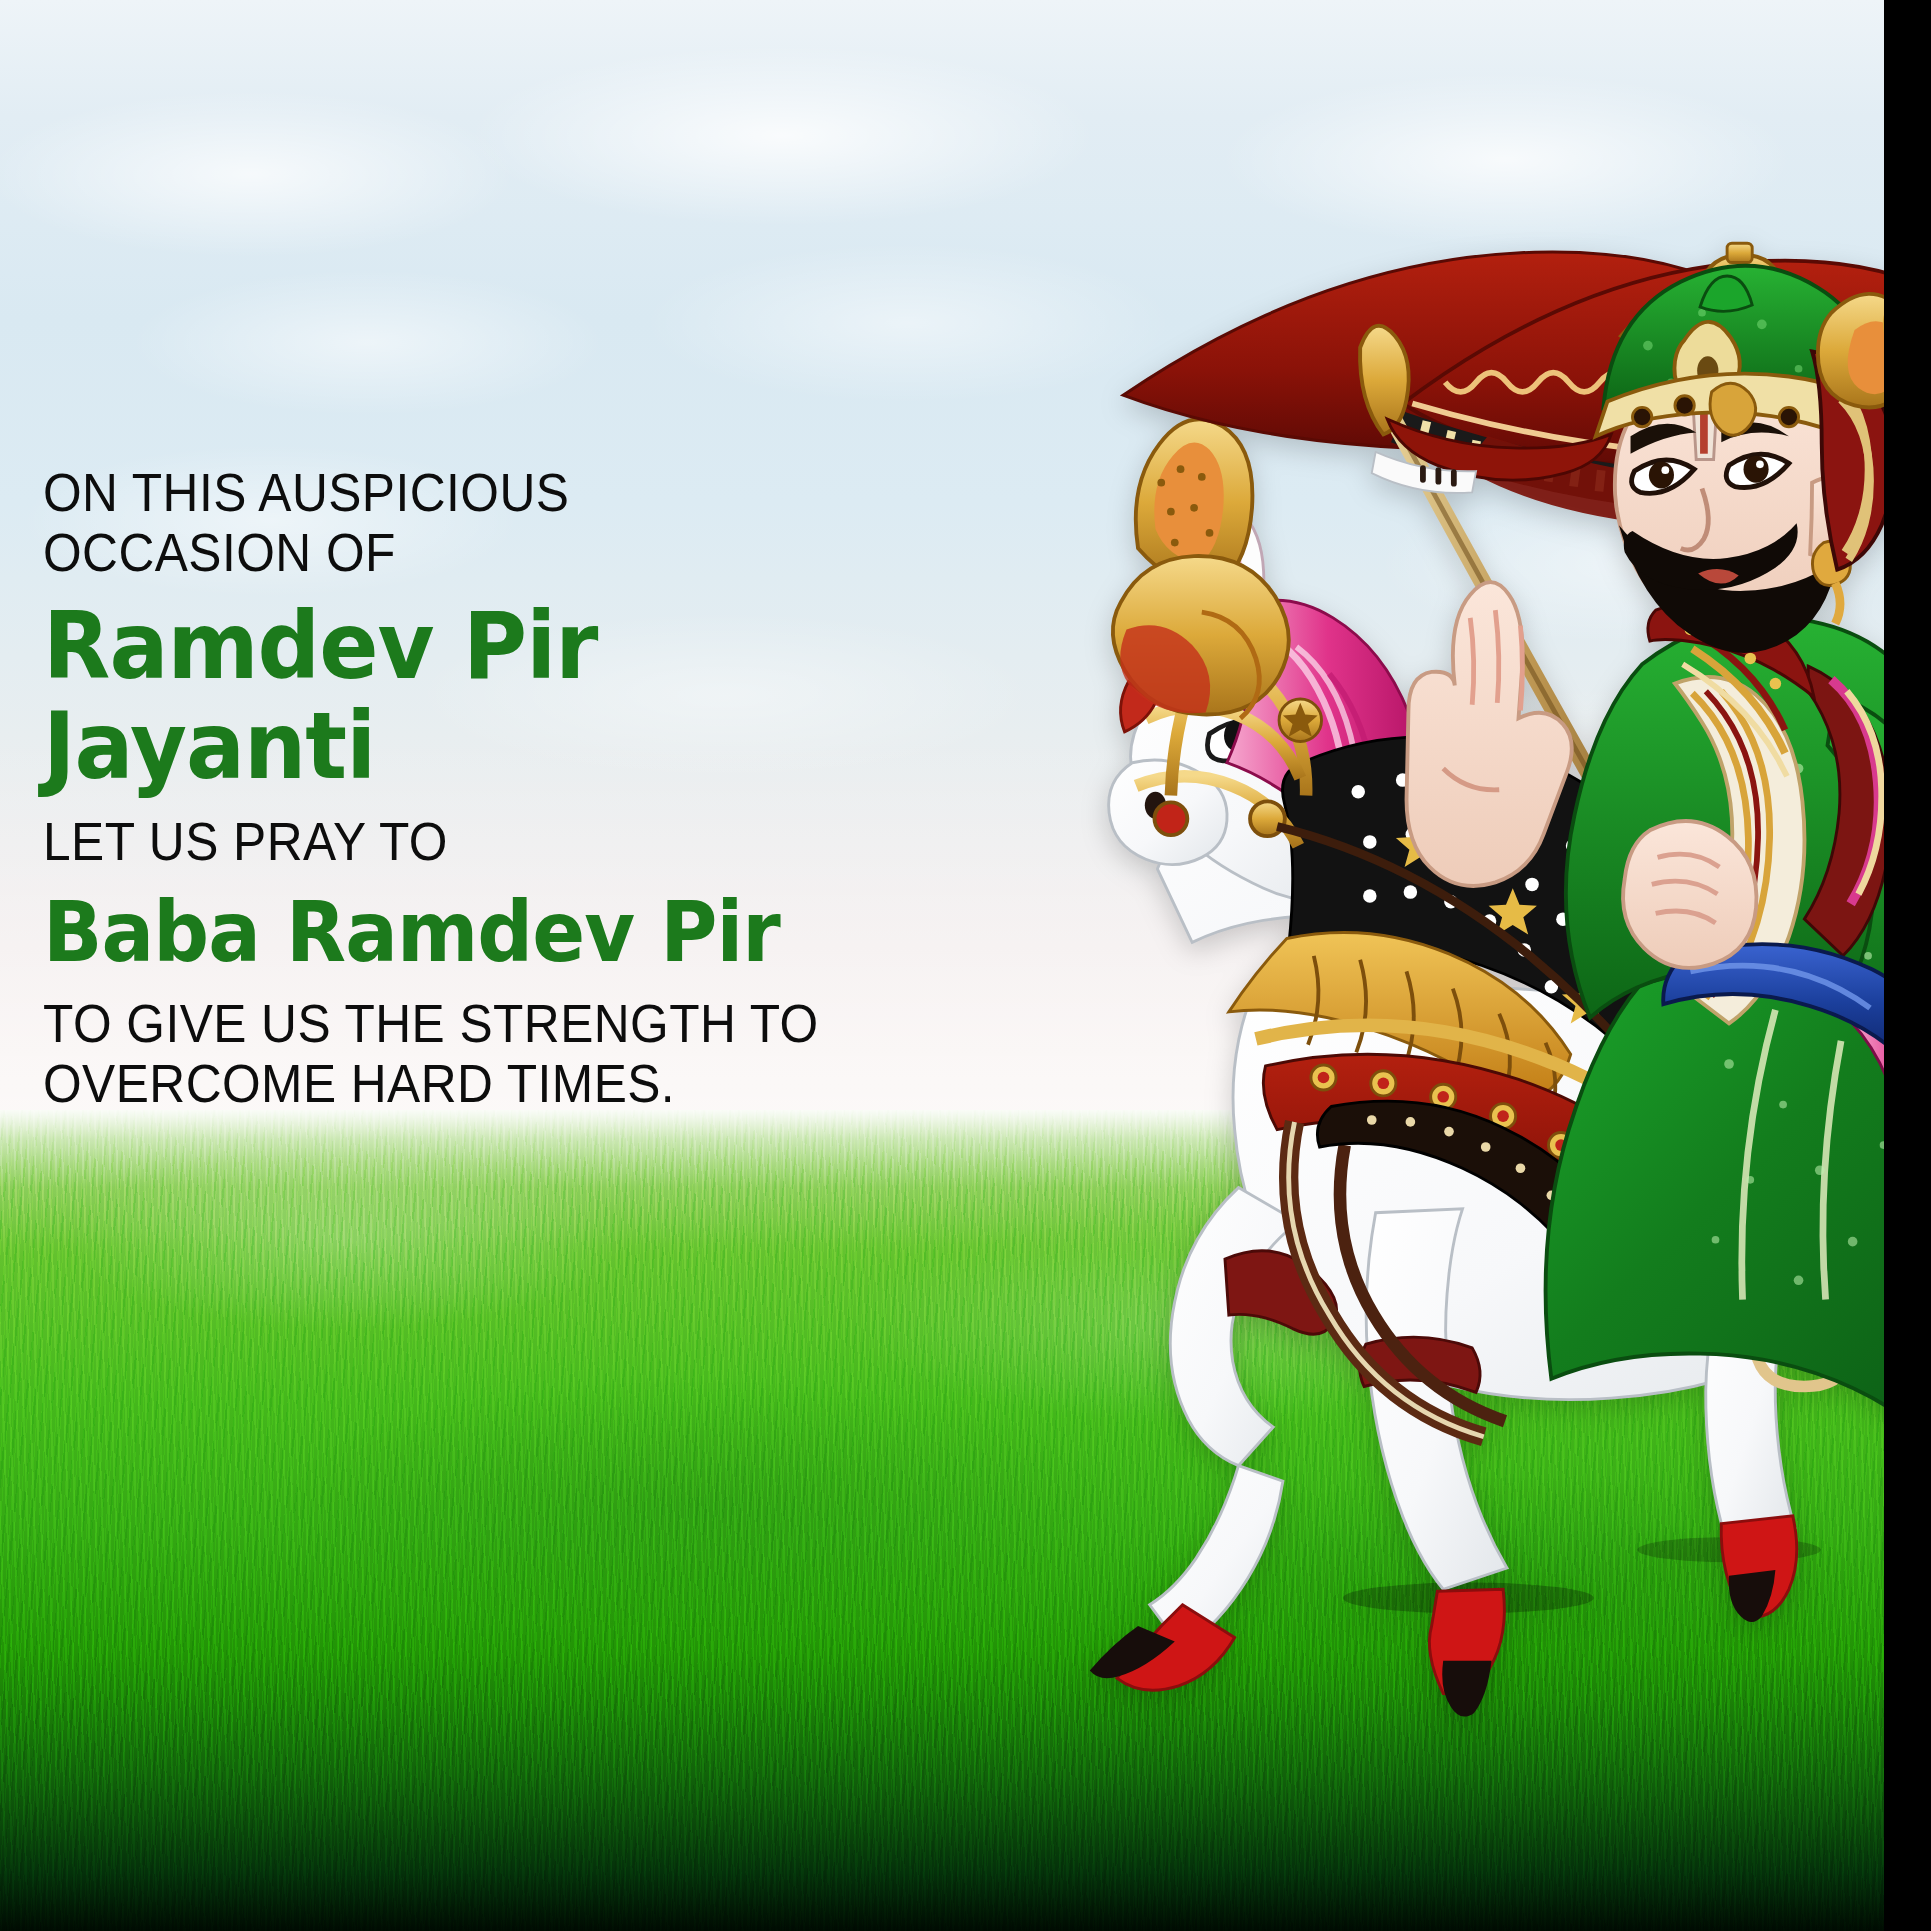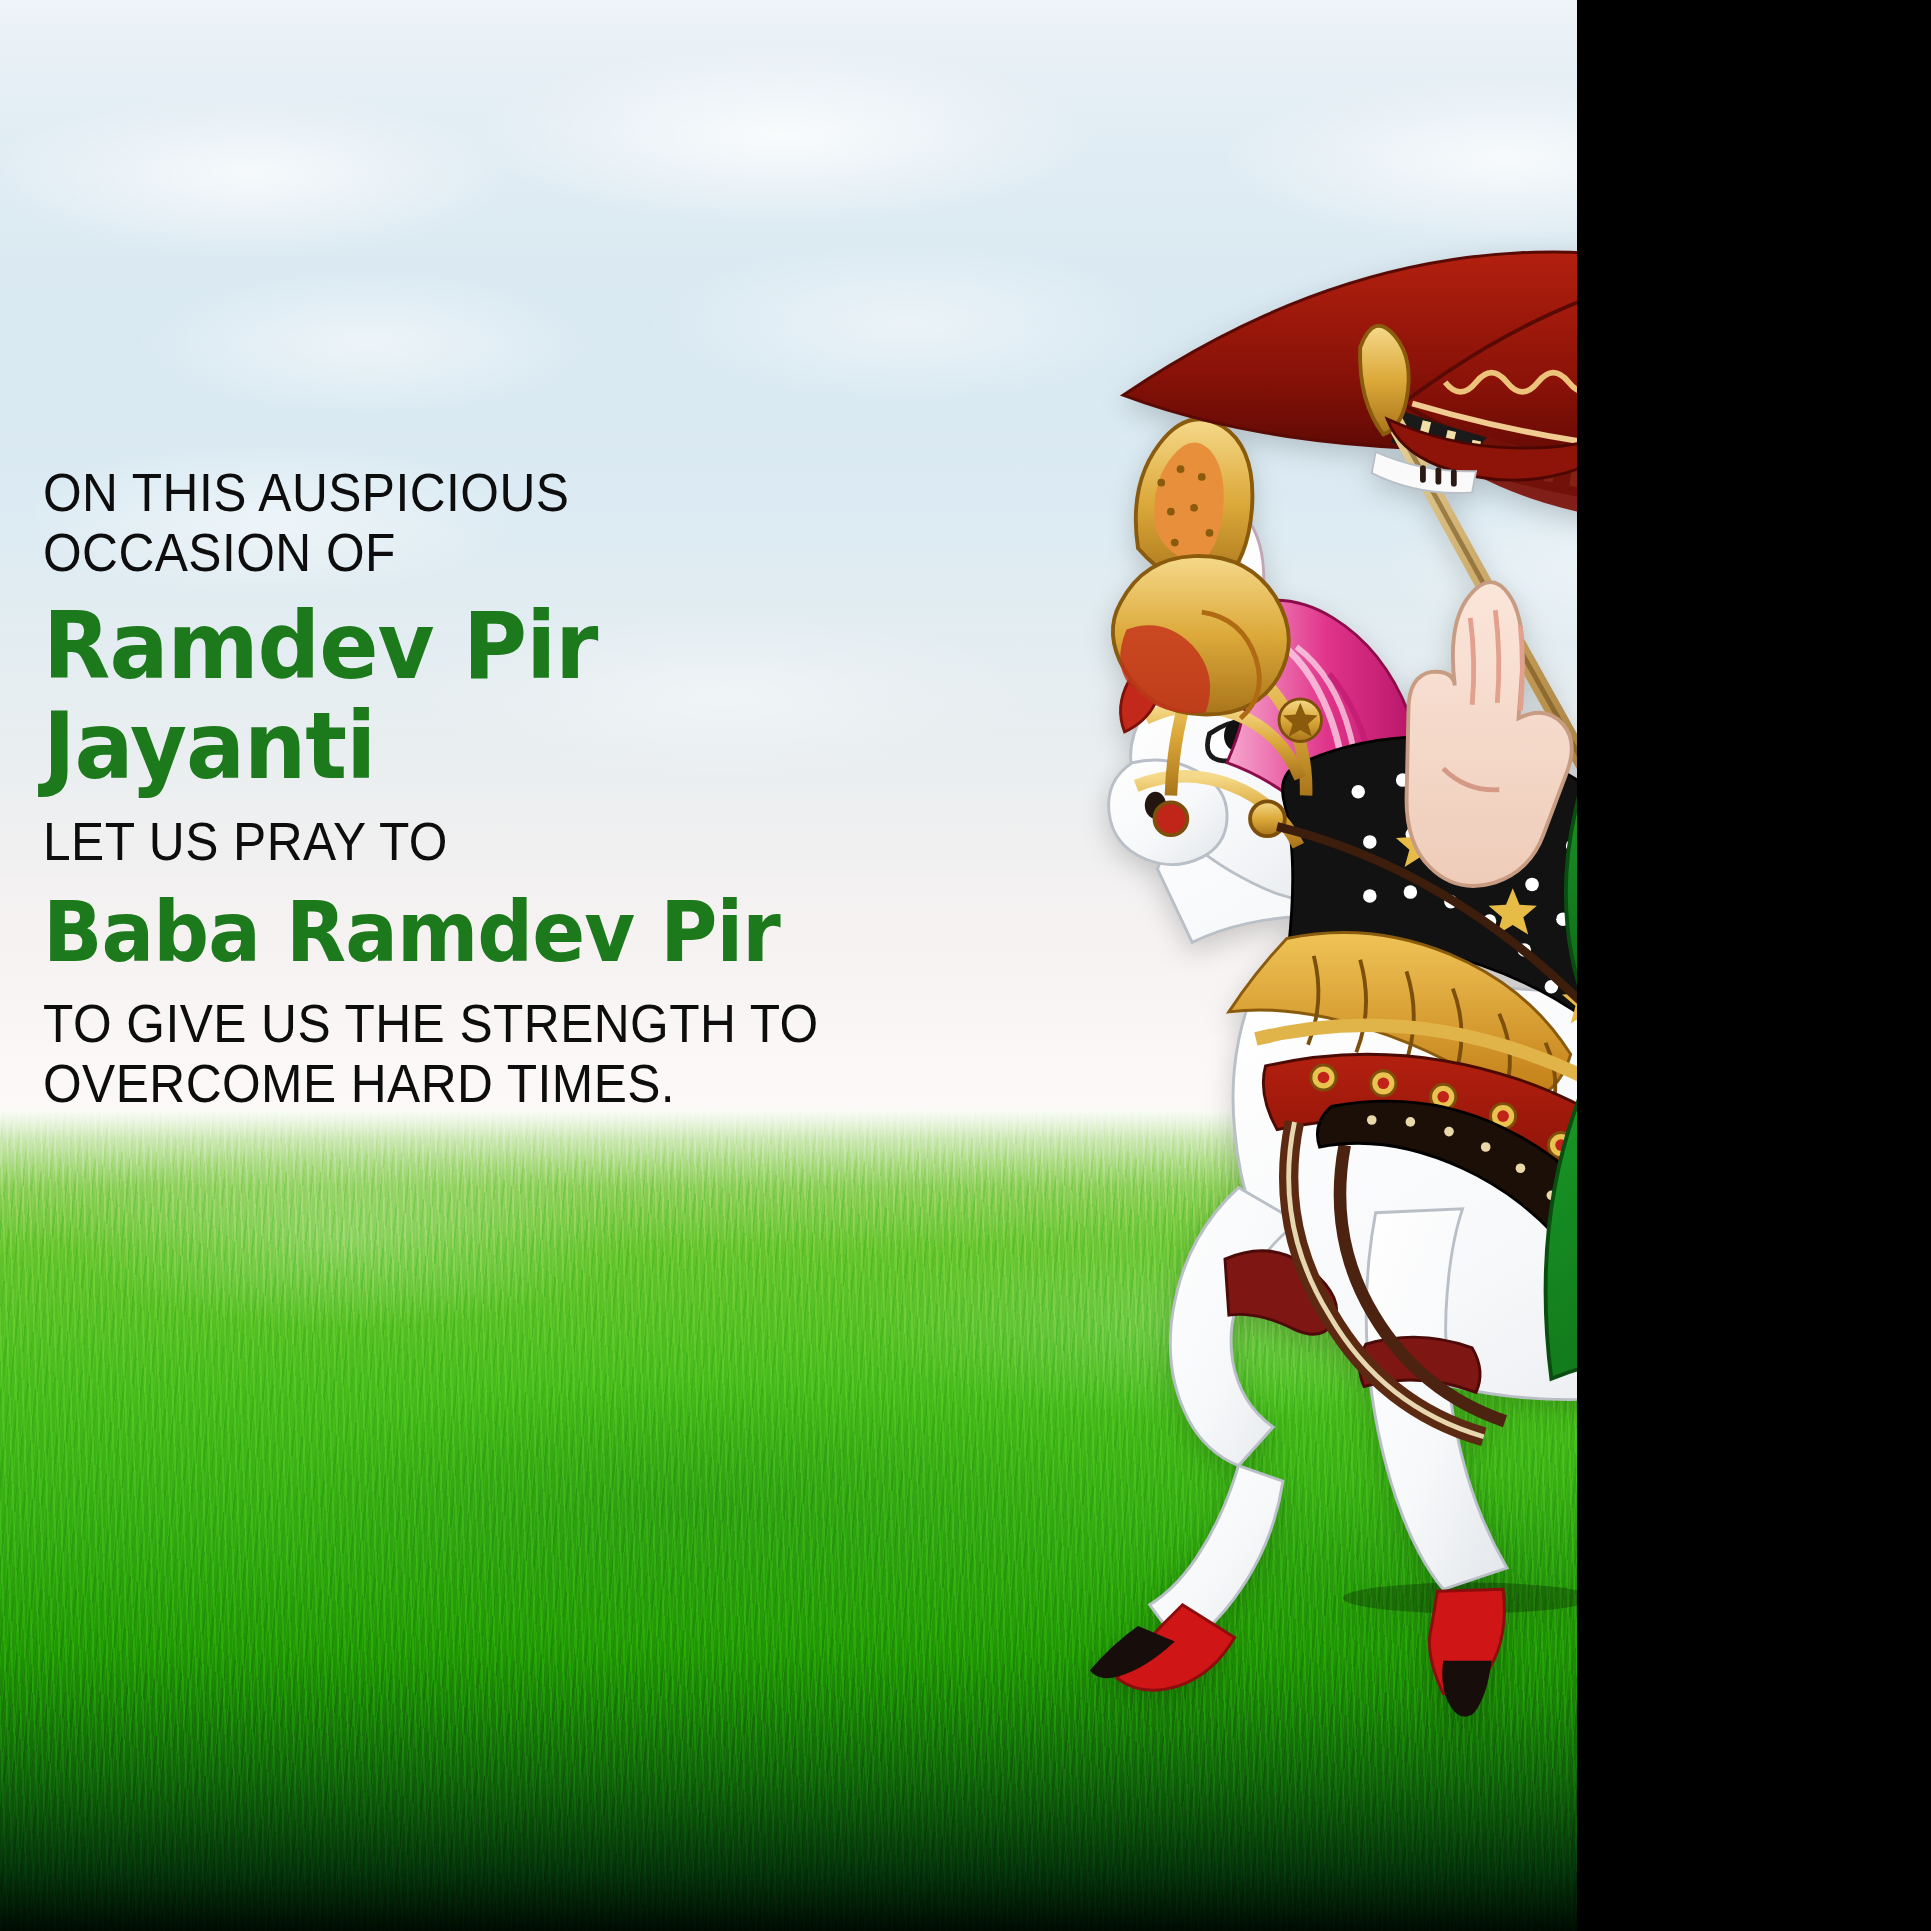--- a/index.html
+++ b/index.html
@@ -1,20 +1,20 @@
 <!DOCTYPE html>
 <html><head>
 <meta charset="utf-8">
 <style>
   html,body{margin:0;padding:0;background:#000;}
   *{box-sizing:border-box;}
 
   #poster{
     position:relative;
-    width:1577px;height:1931px;
+    width:1884px;height:1931px;
     overflow:hidden;
     font-family:"Liberation Sans", sans-serif;
     background:#ffffff;
   }
 
   
   .sky{
     position:absolute;left:0;top:0;width:1931px;height:1217px;
     background:
       linear-gradient(to bottom,

